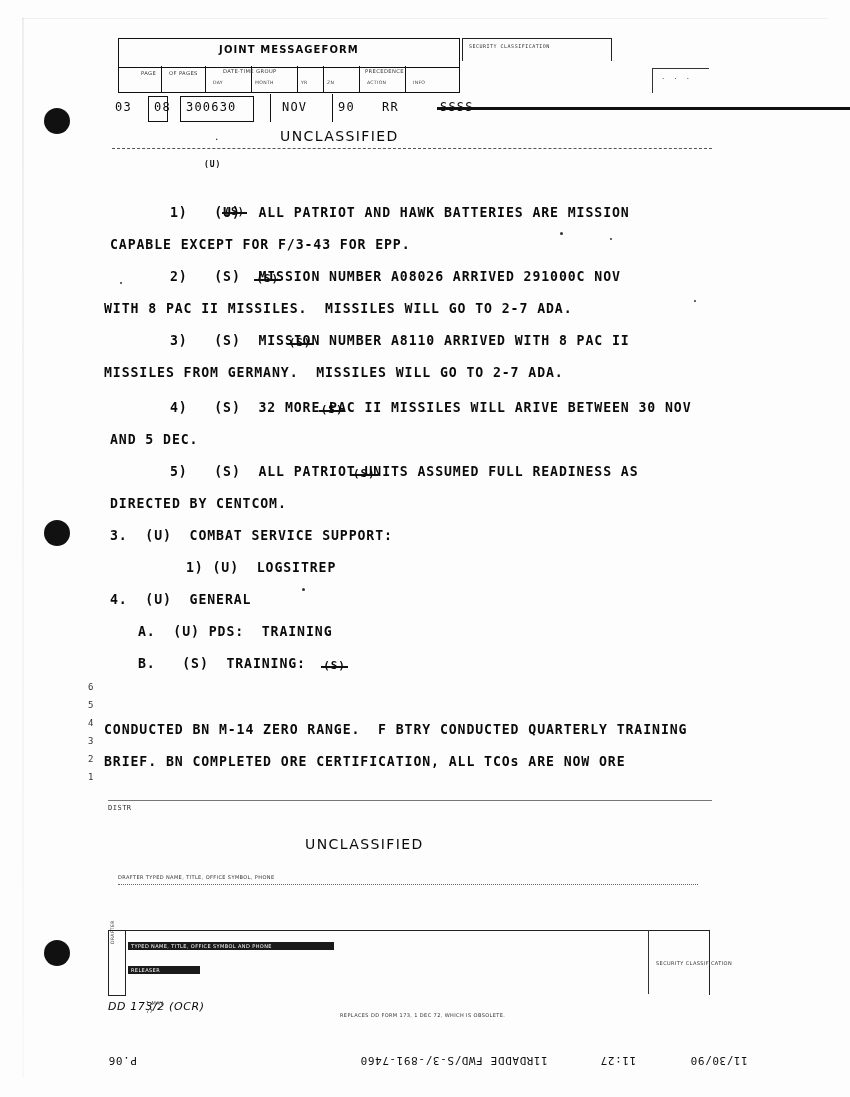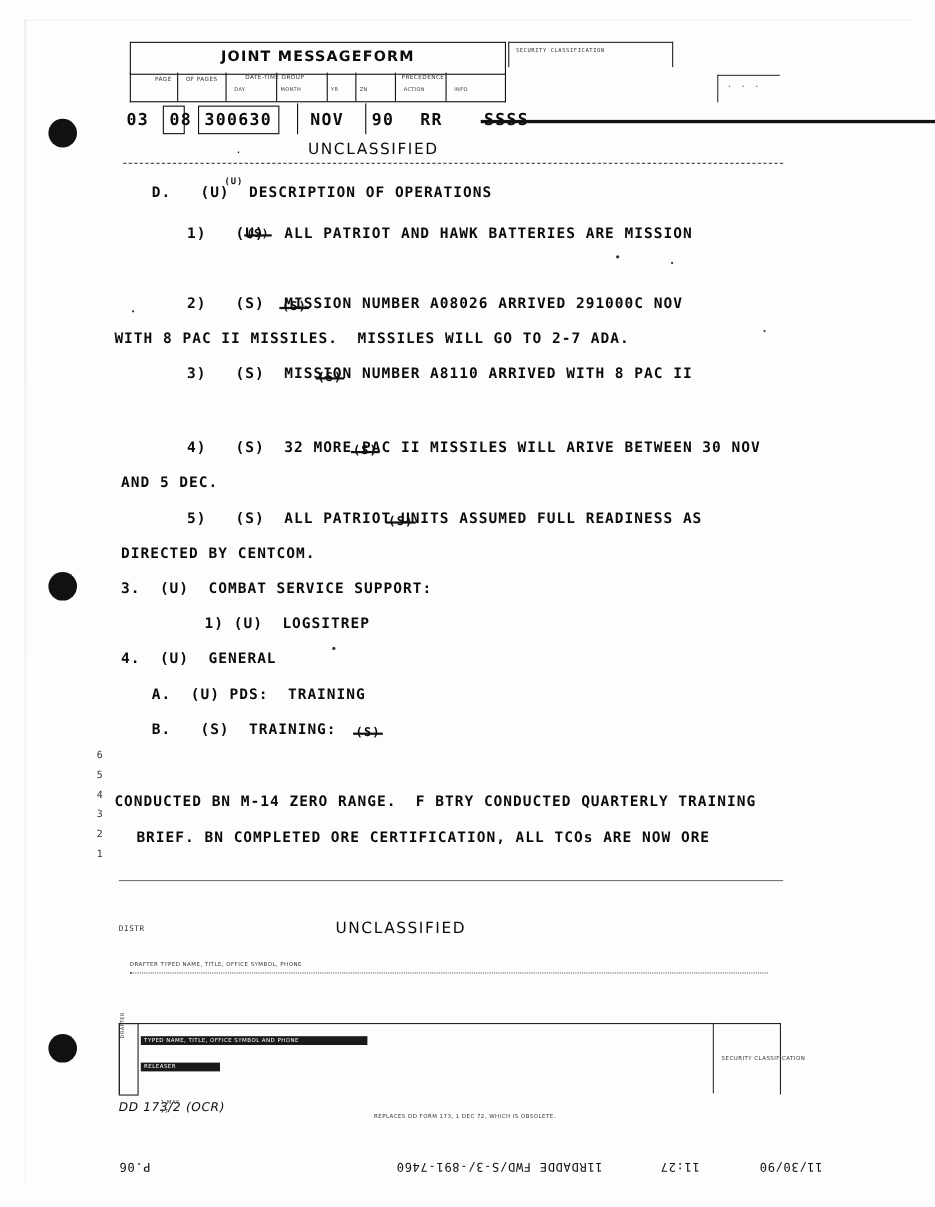--- a/index.html
+++ b/index.html
@@ -54,21 +54,21 @@
     position: absolute;
     left: 118px; top: 38px;
     width: 340px; height: 28px;
     border: 1.5px solid #111;
     border-bottom: 1.5px solid #111;
   }
   .form-head .title {
     position: absolute;
     left: 0; right: 0; top: 5px;
     text-align: center;
-    font-size: 13px;
+    font-size: 10px;
     font-weight: bold;
     letter-spacing: 1.1px;
     font-family: "DejaVu Sans", sans-serif;
   }
 
   .head-right-box {
     position: absolute;
     left: 462px; top: 38px;
     width: 148px; height: 22px;
     border: 1px solid #222;
@@ -130,22 +130,22 @@
   }
 
   
   .datum-row {
     position: absolute;
     left: 110px; top: 96px;
     width: 420px; height: 26px;
   }
   .datum {
     position: absolute;
-    font-size: 15px;
-    font-weight: bold;
+    font-size: 12px;
+    font-weight: normal;
     letter-spacing: 1.2px;
     white-space: nowrap;
   }
   .strike {
     position: relative;
   }
   .strike::after {
     content: "";
     position: absolute;
     left: -3px; right: -3px;
@@ -217,21 +217,20 @@
     left: 108px;
     width: 604px;
     border-top: 1px solid #777;
   }
   .distr {
     position: absolute;
     left: 108px;
     font-size: 7px;
     color: #333;
     letter-spacing: 0.5px;
-    margin-top: 36px;
   }
   .unclass-bottom {
     position: absolute;
     left: 305px; top: 836px;
     font-size: 14px;
     letter-spacing: 1.4px;
     font-family: "DejaVu Sans", sans-serif;
   }
   .micro {
     position: absolute;
@@ -344,55 +343,56 @@
     <div class="box-mini" style="left:222px; top:-2px; width:2px; height:28px; border-left:1.5px solid #111; border-right:none; border-top:none; border-bottom:none;"></div>
   </div>
 
   <div class="unclass-top">UNCLASSIFIED</div>
 
   <div class="dash-rule" style="top:148px;"></div>
   <div class="line" style="left:214px; top:132px; font-size:9px;">.</div>
 
   <div class="body-text">
 
-    <div class="line b" style="left:138px; top:168px;">D.   (U)  DESCRIPTION OF OPERATIONS</div>
     <div class="line b" style="left:204px; top:160px; font-size:8px;">(U)</div>
 
     <div class="line b" style="left:170px; top:205px;">1)   (U)  ALL PATRIOT AND HAWK BATTERIES ARE MISSION</div>
     <div class="line b sm-strike" style="left:224px; top:200px; font-size:10px;">(S)</div>
 
+    <div class="line b" style="left:110px; top:237px;">CAPABLE EXCEPT FOR F/3-43 FOR EPP.</div>
 
     <div class="line b" style="left:170px; top:269px;">2)   (S)  MISSION NUMBER A08026 ARRIVED 291000C NOV</div>
     <div class="line b sm-strike" style="left:226px; top:267px; font-size:11px;">(S)</div>
 
     <div class="line b" style="left:104px; top:301px;">WITH 8 PAC II MISSILES.  MISSILES WILL GO TO 2-7 ADA.</div>
 
     <div class="line b" style="left:170px; top:333px;">3)   (S)  MISSION NUMBER A8110 ARRIVED WITH 8 PAC II</div>
     <div class="line b sm-strike" style="left:226px; top:331px; font-size:11px;">(S)</div>
 
+    <div class="line b" style="left:104px; top:365px;">MISSILES FROM GERMANY.  MISSILES WILL GO TO 2-7 ADA.</div>
 
     <div class="line b" style="left:170px; top:400px;">4)   (S)  32 MORE PAC II MISSILES WILL ARIVE BETWEEN 30 NOV</div>
     <div class="line b sm-strike" style="left:226px; top:398px; font-size:11px;">(S)</div>
 
     <div class="line b" style="left:110px; top:432px;">AND 5 DEC.</div>
 
     <div class="line b" style="left:170px; top:464px;">5)   (S)  ALL PATRIOT UNITS ASSUMED FULL READINESS AS</div>
     <div class="line b sm-strike" style="left:226px; top:462px; font-size:11px;">(S)</div>
 
     <div class="line b" style="left:110px; top:496px;">DIRECTED BY CENTCOM.</div>
     <div class="line b" style="left:110px; top:528px;">3.  (U)  COMBAT SERVICE SUPPORT:</div>
     <div class="line b" style="left:186px; top:560px;">1) (U)  LOGSITREP</div>
     <div class="line b" style="left:110px; top:592px;">4.  (U)  GENERAL</div>
     <div class="line b" style="left:138px; top:624px;">A.  (U) PDS:  TRAINING</div>
 
     <div class="line b" style="left:138px; top:656px;">B.   (S)  TRAINING:</div>
     <div class="line b sm-strike" style="left:164px; top:654px; font-size:11px;">(S)</div>
 
     <div class="line b" style="left:104px; top:722px;">CONDUCTED BN M-14 ZERO RANGE.  F BTRY CONDUCTED QUARTERLY TRAINING</div>
-    <div class="line b" style="left:104px; top:754px;margin-left:20px;">BRIEF. BN COMPLETED ORE CERTIFICATION, ALL TCOs ARE NOW ORE</div>
+    <div class="line b" style="left:104px; top:754px;">BRIEF. BN COMPLETED ORE CERTIFICATION, ALL TCOs ARE NOW ORE</div>
 
     
     <div class="marginal" style="top:682px;">6</div>
     <div class="marginal" style="top:700px;">5</div>
     <div class="marginal" style="top:718px;">4</div>
     <div class="marginal" style="top:736px;">3</div>
     <div class="marginal" style="top:754px;">2</div>
     <div class="marginal" style="top:772px;">1</div>
   </div>
 

